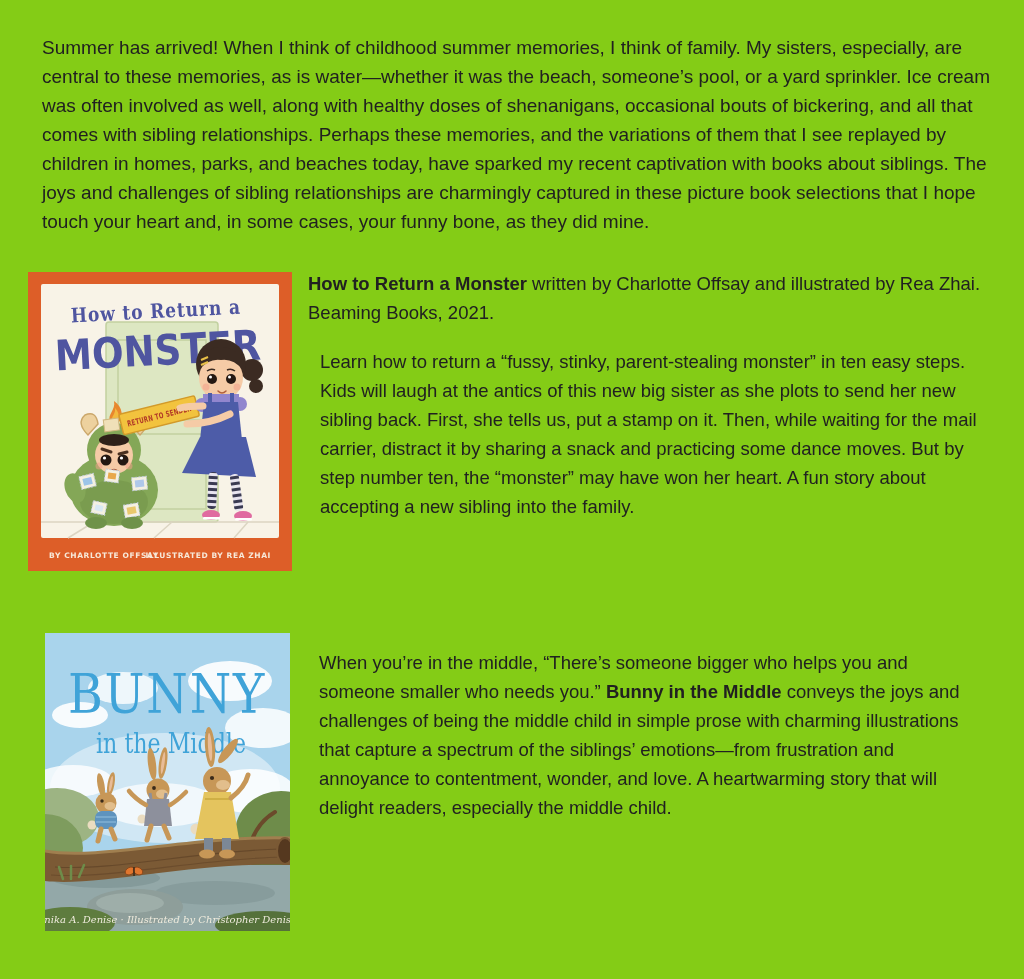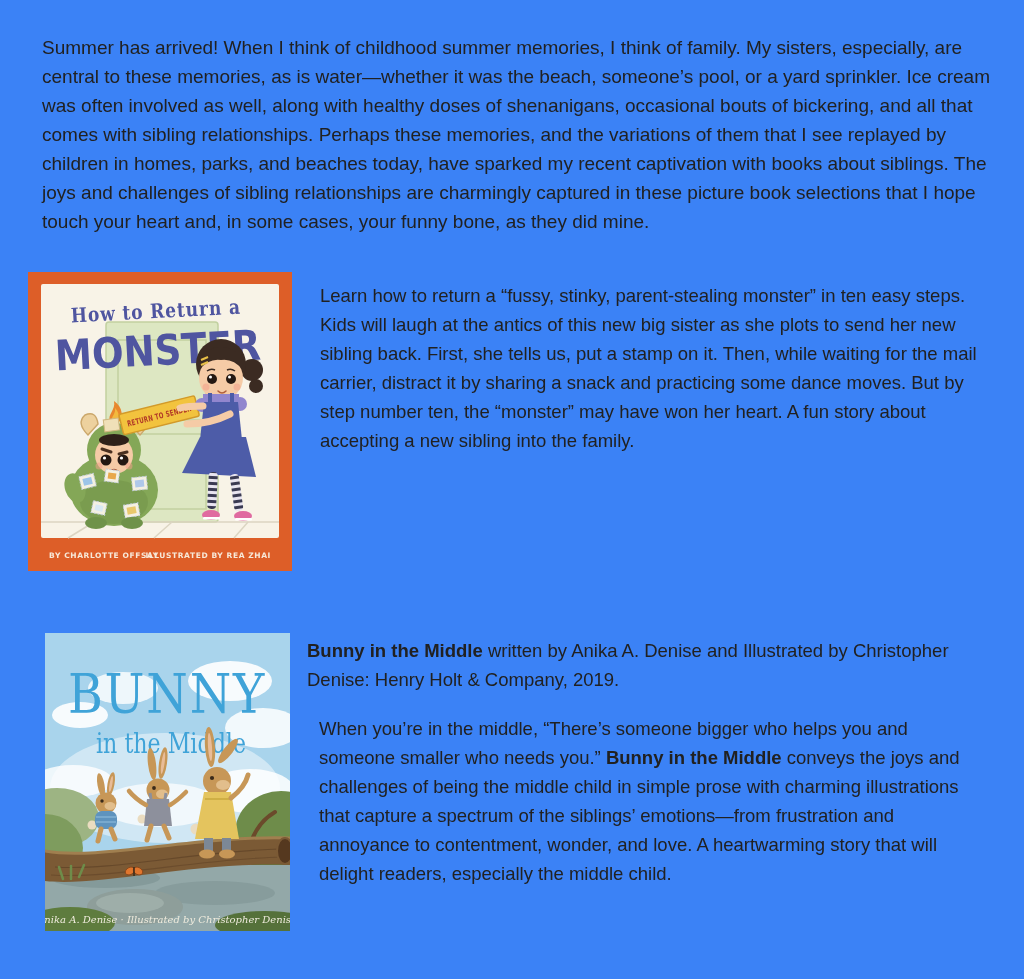--- a/index.html
+++ b/index.html
@@ -1,20 +1,20 @@
 <!DOCTYPE html>
 <html><head>
 <meta charset="utf-8">
 <style>
   html, body { margin: 0; padding: 0; background: #ffffff; }
   .page {
     position: relative;
     width: 1024px;
     height: 979px;
-    background: #3b82f6;
+    background: #84cc16;
     font-family: "Liberation Sans", sans-serif;
     color: #212121;
     overflow: hidden;
   }
   .intro {
     position: absolute;
     left: 42px; top: 14px;
     width: 968px;
     font-size: 19px;
     line-height: 29px;
@@ -159,20 +159,23 @@
       <ellipse cx="215" cy="244" rx="9" ry="5" fill="#E06AA0"></ellipse>
       <rect x="175" y="245" width="17" height="2.5" rx="1" fill="#ffffff"></rect>
       <rect x="207" y="246" width="17" height="2.5" rx="1" fill="#ffffff"></rect>
     </g>
 
     <text x="21" y="286" font-family="DejaVu Sans, sans-serif" font-size="7.5" font-weight="bold" fill="#F7E9D9" letter-spacing="0.6">BY CHARLOTTE OFFSAY</text>
     <text x="243" y="286" text-anchor="end" font-family="DejaVu Sans, sans-serif" font-size="7.5" font-weight="bold" fill="#F7E9D9" letter-spacing="0.6">ILLUSTRATED BY REA ZHAI</text>
   </svg>
 
   <div class="book-text book1-text">
+    <p class="book-heading">
+      <span class="bold">How to Return a Monster</span><span> written by Charlotte Offsay and illustrated by Rea Zhai.  Beaming Books, 2021.</span>
+    </p>
     <p class="book-desc">Learn how to return a “fussy, stinky, parent-stealing monster” in ten easy steps. Kids will laugh at the antics of this new big sister as she plots to send her new sibling back.  First, she tells us, put a stamp on it.  Then, while waiting for the mail carrier, distract it by sharing a snack and practicing some dance moves.  But by step number ten, the “monster” may have won her heart.  A fun story about accepting a new sibling into the family.</p>
   </div>
 
   <svg class="cover cover2" width="245" height="298" viewBox="0 0 245 298">
 
     <rect x="0" y="0" width="245" height="298" fill="#A9D4EC"></rect>
 
     <g fill="#ffffff">
       <ellipse cx="120" cy="155" rx="115" ry="55" opacity="0.45"></ellipse>
       <ellipse cx="35" cy="82" rx="28" ry="13" opacity="0.9"></ellipse>
@@ -264,21 +267,18 @@
     <g>
       <ellipse cx="85" cy="238" rx="5" ry="3.5" fill="#E0762E" stroke="#8A4418" stroke-width="0.8" transform="rotate(-28 85 238)"></ellipse>
       <ellipse cx="93" cy="238" rx="5" ry="3.5" fill="#E0762E" stroke="#8A4418" stroke-width="0.8" transform="rotate(28 93 238)"></ellipse>
       <line x1="89" y1="234" x2="89" y2="243" stroke="#3A2A1A" stroke-width="1.5"></line>
     </g>
 
     <text x="122" y="290" text-anchor="middle" font-family="DejaVu Serif, serif" font-style="italic" font-size="10" fill="#EFEBDD">Anika A. Denise  ·  Illustrated by Christopher Denise</text>
   </svg>
 
   <div class="book-text book2-text">
-    <p class="book-heading">
-      <span class="bold">Bunny in the Middle</span><span> written by Anika A. Denise and Illustrated by Christopher Denise:  Henry Holt &amp; Company, 2019.</span>
-    </p>
     <p class="book-desc">
       <span>When you’re in the middle, “There’s someone bigger who helps you and someone smaller who needs you.” </span><span class="bold">Bunny in the Middle</span><span> conveys the joys and challenges of being the middle child in simple prose with charming illustrations that capture a spectrum of the siblings’ emotions—from frustration and annoyance to contentment, wonder, and love.  A heartwarming story that will delight readers, especially the middle child.</span>
     </p>
   </div>
 
 </div>
 
 </body></html>

